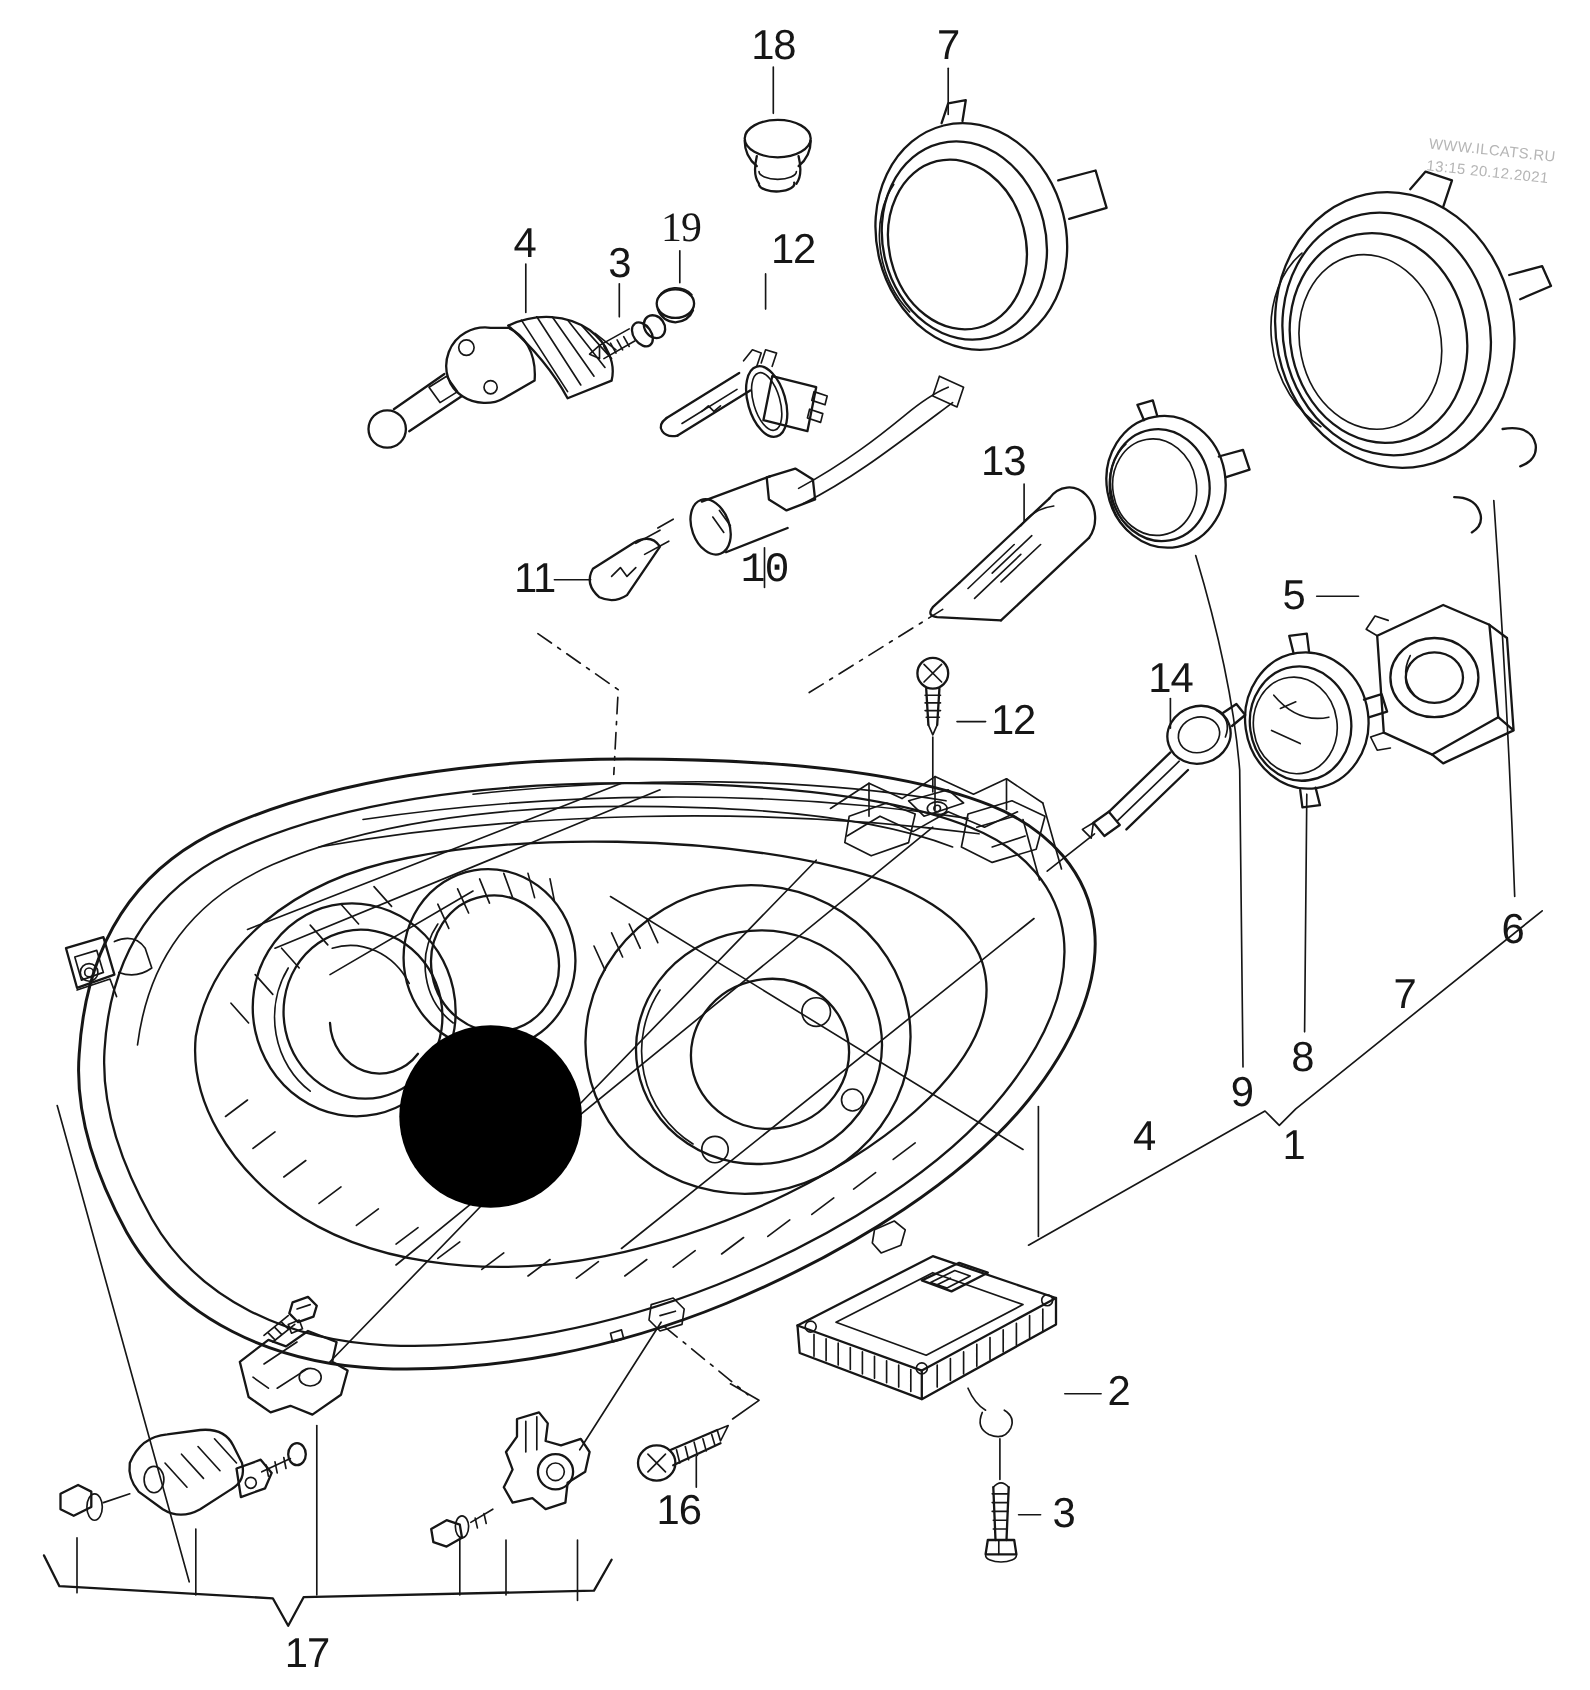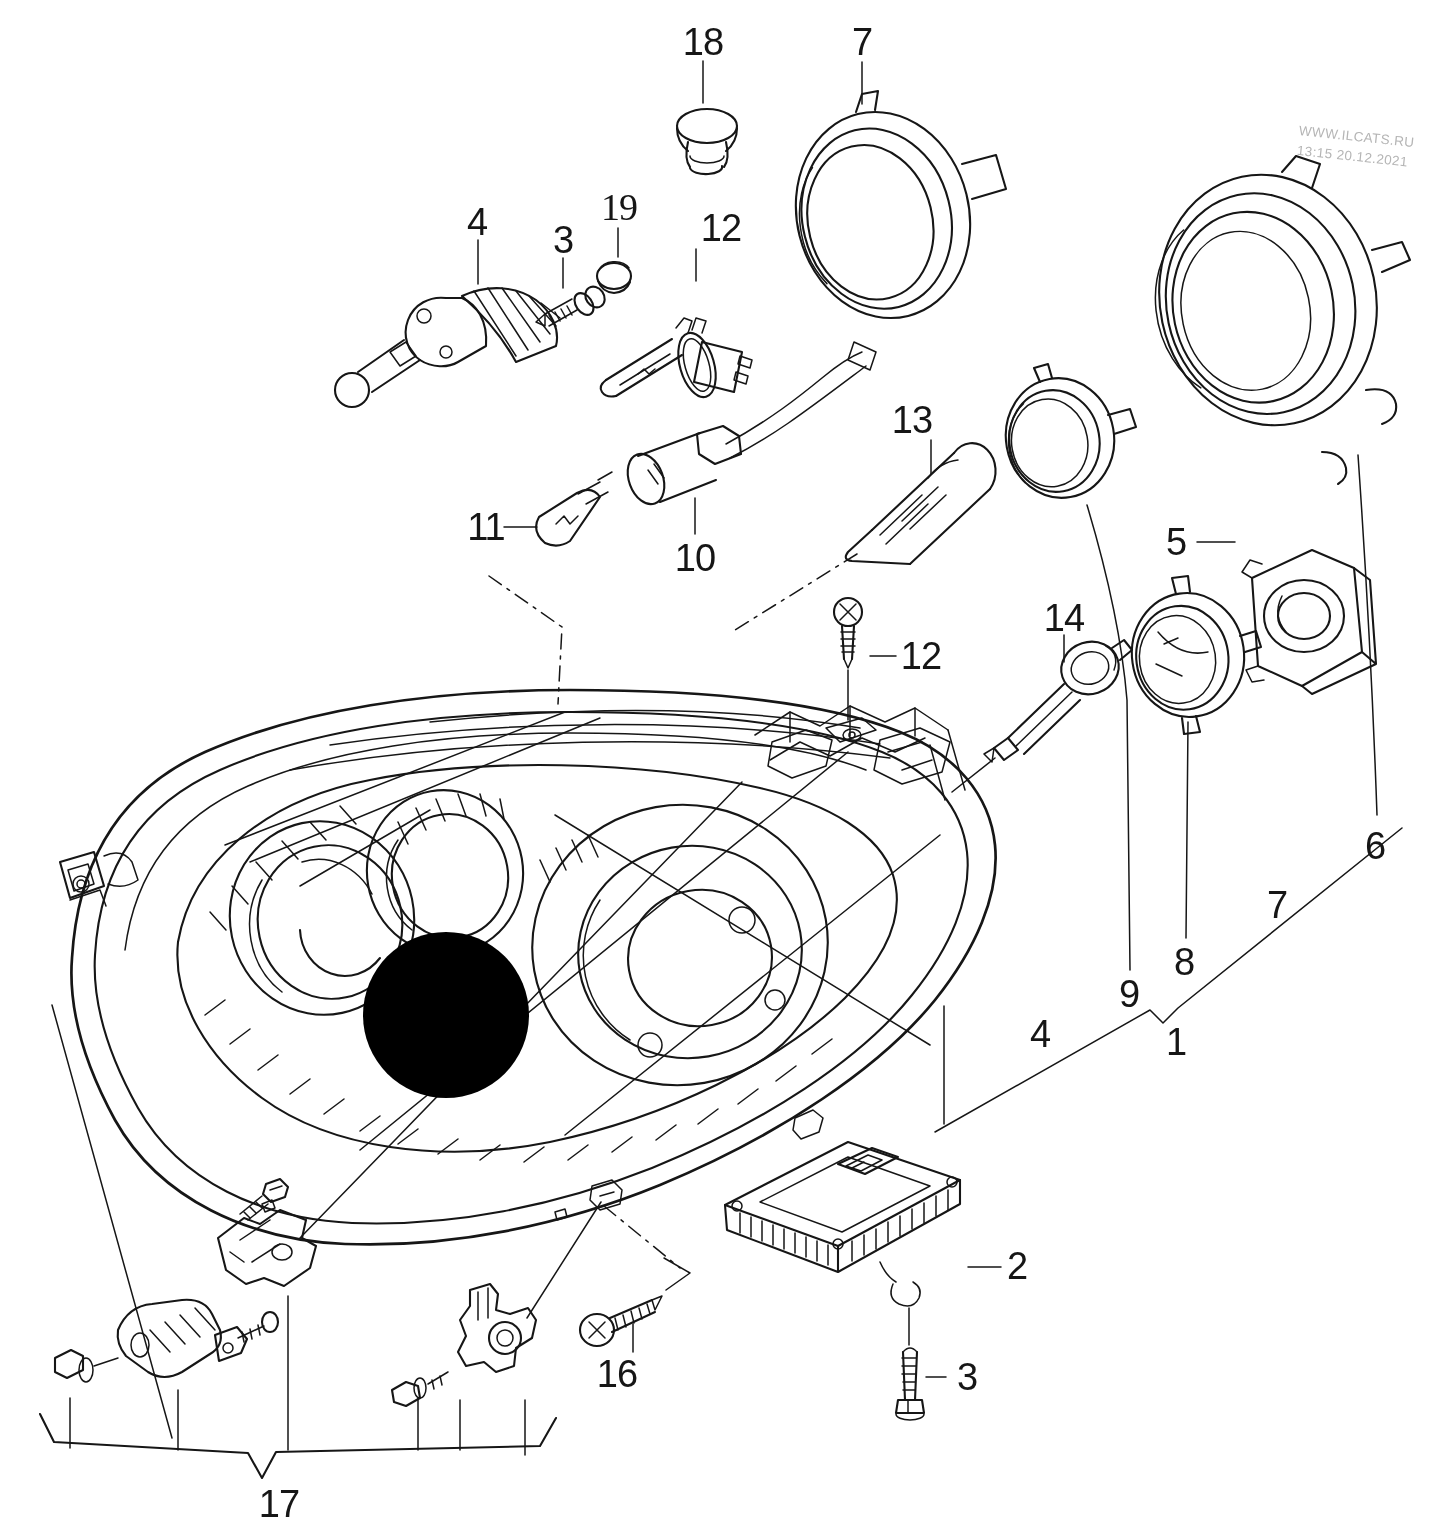--- a/index.html
+++ b/index.html
@@ -414,21 +414,21 @@
 
 <div id="callouts">
       <div class="callout" style="left: 703px; top: 42px;">18</div>
       <div class="callout" style="left: 862px; top: 42px;">7</div>
       <div class="callout" style="left: 477px; top: 222px;">4</div>
       <div class="callout" style="left: 619px; top: 207px; font-family: Liberation Serif, serif;">19</div>
       <div class="callout" style="left: 563px; top: 240px;">3</div>
       <div class="callout" style="left: 685px; top: 228px; margin-left: 36px;">12</div>
       <div class="callout" style="left: 912px; top: 420px;">13</div>
       <div class="callout" style="left: 486px; top: 527px;">11</div>
-      <div class="callout" style="left: 695px; top: 558px;">10</div>
+      <div class="callout" style="left: 695px; top: 519px; font-family: Liberation Mono, monospace;">10</div>
       <div class="callout" style="left: 1176px; top: 542px;">5</div>
       <div class="callout" style="left: 1064px; top: 618px;">14</div>
       <div class="callout" style="left: 921px; top: 656px;">12</div>
       <div class="callout" style="left: 1375px; top: 846px;">6</div>
       <div class="callout" style="left: 1277px; top: 905px;">7</div>
       <div class="callout" style="left: 1184px; top: 962px;">8</div>
       <div class="callout" style="left: 1129px; top: 994px;">9</div>
       <div class="callout" style="left: 1040px; top: 1034px;">4</div>
       <div class="callout" style="left: 1176px; top: 1042px;">1</div>
       <div class="callout" style="left: 1017px; top: 1266px;">2</div>

